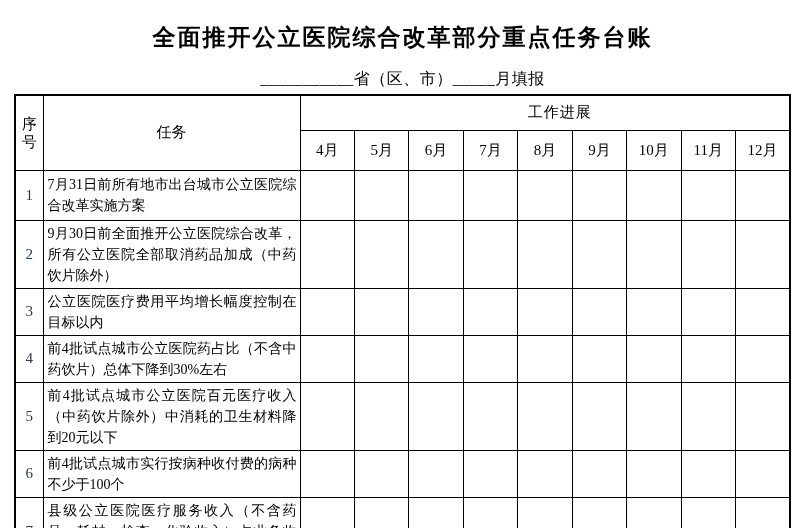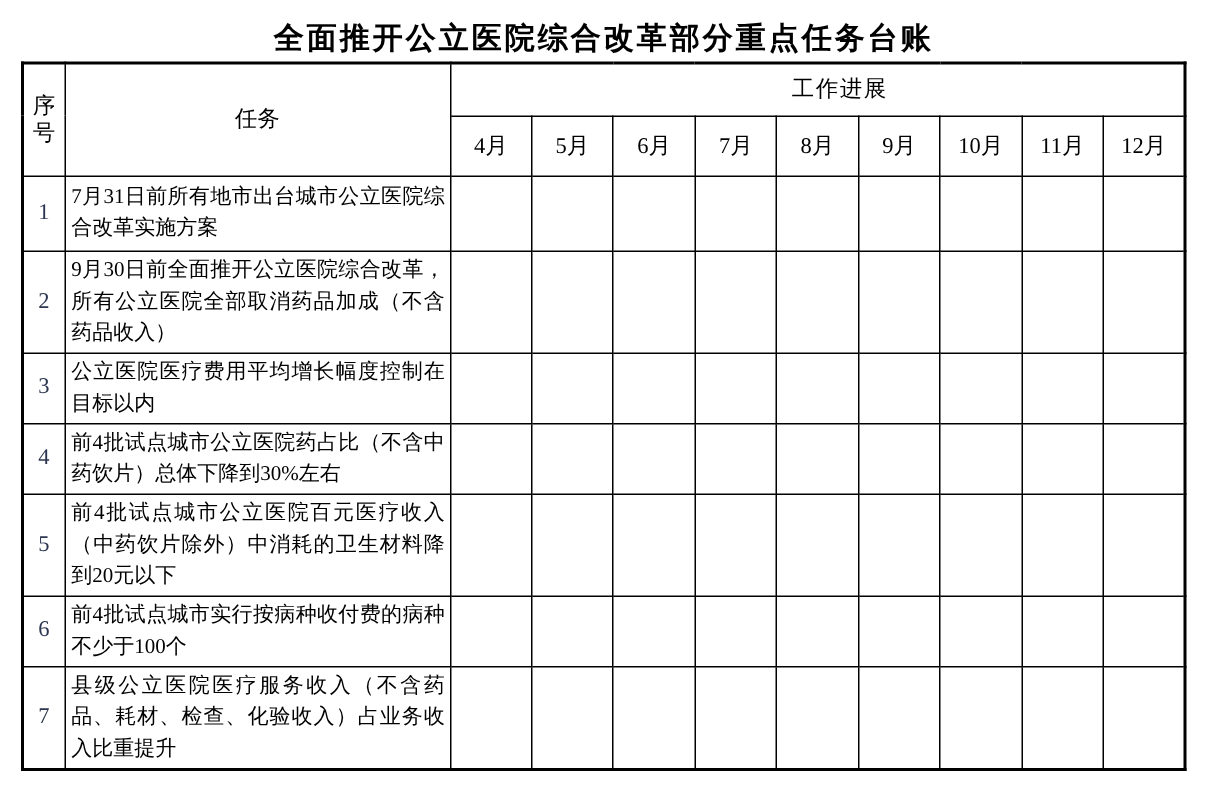--- a/index.html
+++ b/index.html
@@ -6,24 +6,24 @@
   html, body {
     margin: 0; padding: 0;
     width: 805px; height: 528px;
     background: #ffffff;
     color: #000000;
     font-family: "Liberation Serif", "DejaVu Serif", serif;
     overflow: hidden;
   }
   .page { width: 805px; height: 528px; }
   .title {
-    margin: 0;
+    margin: 12px;
     padding-top: 11px;
     text-align: center;
-    font-size: 20px;
+    font-size: 23px;
     line-height: 30px;
     font-weight: bold;
     letter-spacing: 2px;
   }
   .subtitle {
     margin: 0;
     padding-top: 4px;
     padding-bottom: 5px;
     text-align: center;
     font-size: 16px;
@@ -70,20 +70,21 @@
   tbody tr:nth-child(6) { height: 42px; }
   tbody tr:nth-child(7) { height: 61px; }
   td.p { background: #ffffff; }
 </style>
 </head>
 <body>
 
 <div class="page">
 
   <div class="title">全面推开公立医院综合改革部分重点任务台账</div>
+  <div class="subtitle">___________省（区、市）_____月填报</div>
 
   <table class="ledger">
     <colgroup>
       <col class="c-no">
         <col class="c-task">
       <col>
         <col>
         <col>
         <col>
         <col>
@@ -119,21 +120,21 @@
           <td class="p"></td>
           <td class="p"></td>
           <td class="p"></td>
           <td class="p"></td>
           <td class="p"></td>
           <td class="p"></td>
           <td class="p"></td>
       </tr>
       <tr>
         <td class="no">2</td>
-        <td class="task">9月30日前全面推开公立医院综合改革，所有公立医院全部取消药品加成（不含药品收入）</td>
+        <td class="task">9月30日前全面推开公立医院综合改革，所有公立医院全部取消药品加成（中药饮片除外）</td>
         <td class="p"></td>
           <td class="p"></td>
           <td class="p"></td>
           <td class="p"></td>
           <td class="p"></td>
           <td class="p"></td>
           <td class="p"></td>
           <td class="p"></td>
           <td class="p"></td>
       </tr>

